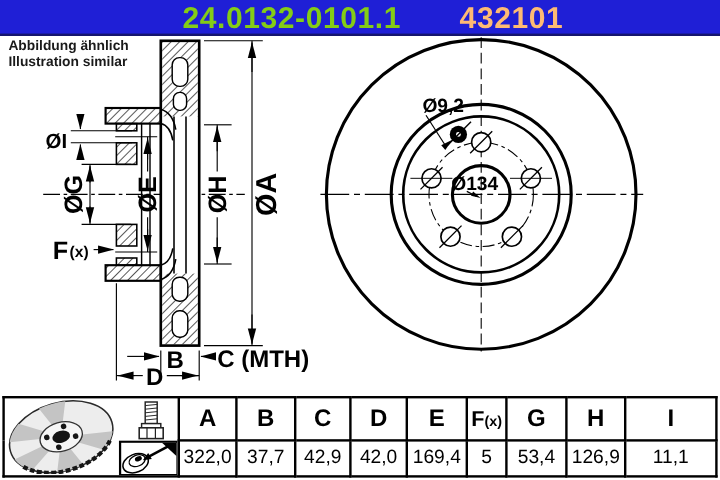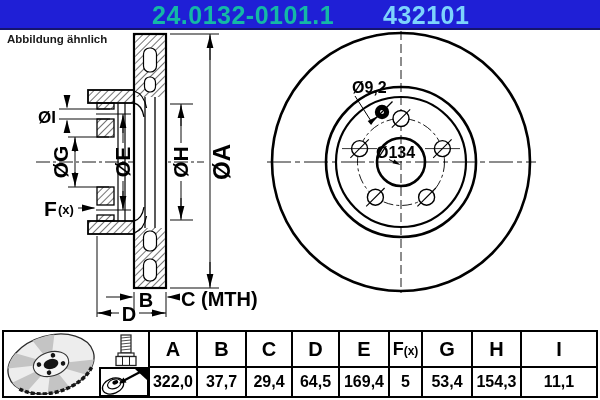--- a/index.html
+++ b/index.html
@@ -7,61 +7,62 @@
     width:600px;height:400px;position:relative;background:#ffffff;overflow:hidden;
     font-family:"Liberation Sans", sans-serif;
   }
   
   .header-bar{
     position:absolute;left:0;top:0;width:600px;height:28px;
     background:#1f1fd6;border-bottom:2px solid #15156e;
   }
   .part-number{
     position:absolute;left:152px;top:1px;
-    color:#14b8a6;font-size:25px;font-weight:bold;letter-spacing:0.5px;white-space:nowrap;
+    color:#84cc16;font-size:25px;font-weight:bold;letter-spacing:0.5px;white-space:nowrap;
   }
   .reference-number{
     position:absolute;left:383px;top:1px;
-    color:#7dd3fc;font-size:25px;font-weight:bold;letter-spacing:0.5px;white-space:nowrap;
+    color:#fdba74;font-size:25px;font-weight:bold;letter-spacing:0.5px;white-space:nowrap;
   }
   
   .note{
     position:absolute;left:7px;top:33px;
     font-size:11.5px;font-weight:bold;color:#1a1a1a;line-height:13px;white-space:nowrap;
   }
   
   .drawing-svg{position:absolute;left:0;top:0;}
   
   table.spec{
     position:absolute;left:2px;top:330px;width:596px;height:67px;
     border-collapse:collapse;table-layout:fixed;background:#fff;
   }
   table.spec td{
     border:2.5px solid #000;text-align:center;vertical-align:middle;
     padding:0;color:#000;overflow:hidden;
   }
   table.spec td.hdr{font-size:20px;font-weight:bold;height:34px;}
-  table.spec td.val{font-size:16px;font-weight:bold;height:28px;margin-left:40px;}
+  table.spec td.val{font-size:16px;font-weight:normal;height:28px;margin-left:40px;}
   table.spec td.fx-hdr{font-size:18px;}
   .fx-sub{font-size:12px;font-weight:bold;}
   td.icon-cell{position:relative;}
   .disc3d{position:absolute;left:1px;top:1px;}
   .bolt-icon{position:absolute;left:109px;top:2px;}
   .dir-icon{position:absolute;left:95px;top:35px;}
 </style>
 </head>
 <body>
 
 <div class="header-bar">
   <span class="part-number">24.0132-0101.1</span>
   <span class="reference-number">432101</span>
 </div>
 
 <div class="note">
   <div>Abbildung ähnlich</div>
+  <div>Illustration similar</div>
 </div>
 
 <svg class="drawing-svg" width="600" height="400" viewBox="0 0 600 400">
   <defs>
     <pattern id="hatch" width="5" height="5" patternUnits="userSpaceOnUse" patternTransform="rotate(45)">
       <line x1="0" y1="0" x2="0" y2="5" stroke="#000" stroke-width="1.1"></line>
     </pattern>
     <marker id="arr" viewBox="0 0 13 8" refX="12.5" refY="4" markerWidth="14" markerHeight="9" orient="auto">
       <path d="M13,4 L0,0.6 L0,7.4 Z" fill="#000"></path>
     </marker>
@@ -270,22 +271,22 @@
     <td class="hdr">D</td>
     <td class="hdr">E</td>
     <td class="hdr fx-hdr"><span>F</span><span class="fx-sub">(x)</span></td>
     <td class="hdr">G</td>
     <td class="hdr">H</td>
     <td class="hdr">I</td>
   </tr>
   <tr>
     <td class="val">322,0</td>
     <td class="val">37,7</td>
-    <td class="val">29,4</td>
-    <td class="val">64,5</td>
+    <td class="val">42,9</td>
+    <td class="val">42,0</td>
     <td class="val">169,4</td>
     <td class="val">5</td>
     <td class="val">53,4</td>
-    <td class="val">154,3</td>
+    <td class="val">126,9</td>
     <td class="val">11,1</td>
   </tr>
 </tbody>
   </table>
 
 </body></html>

